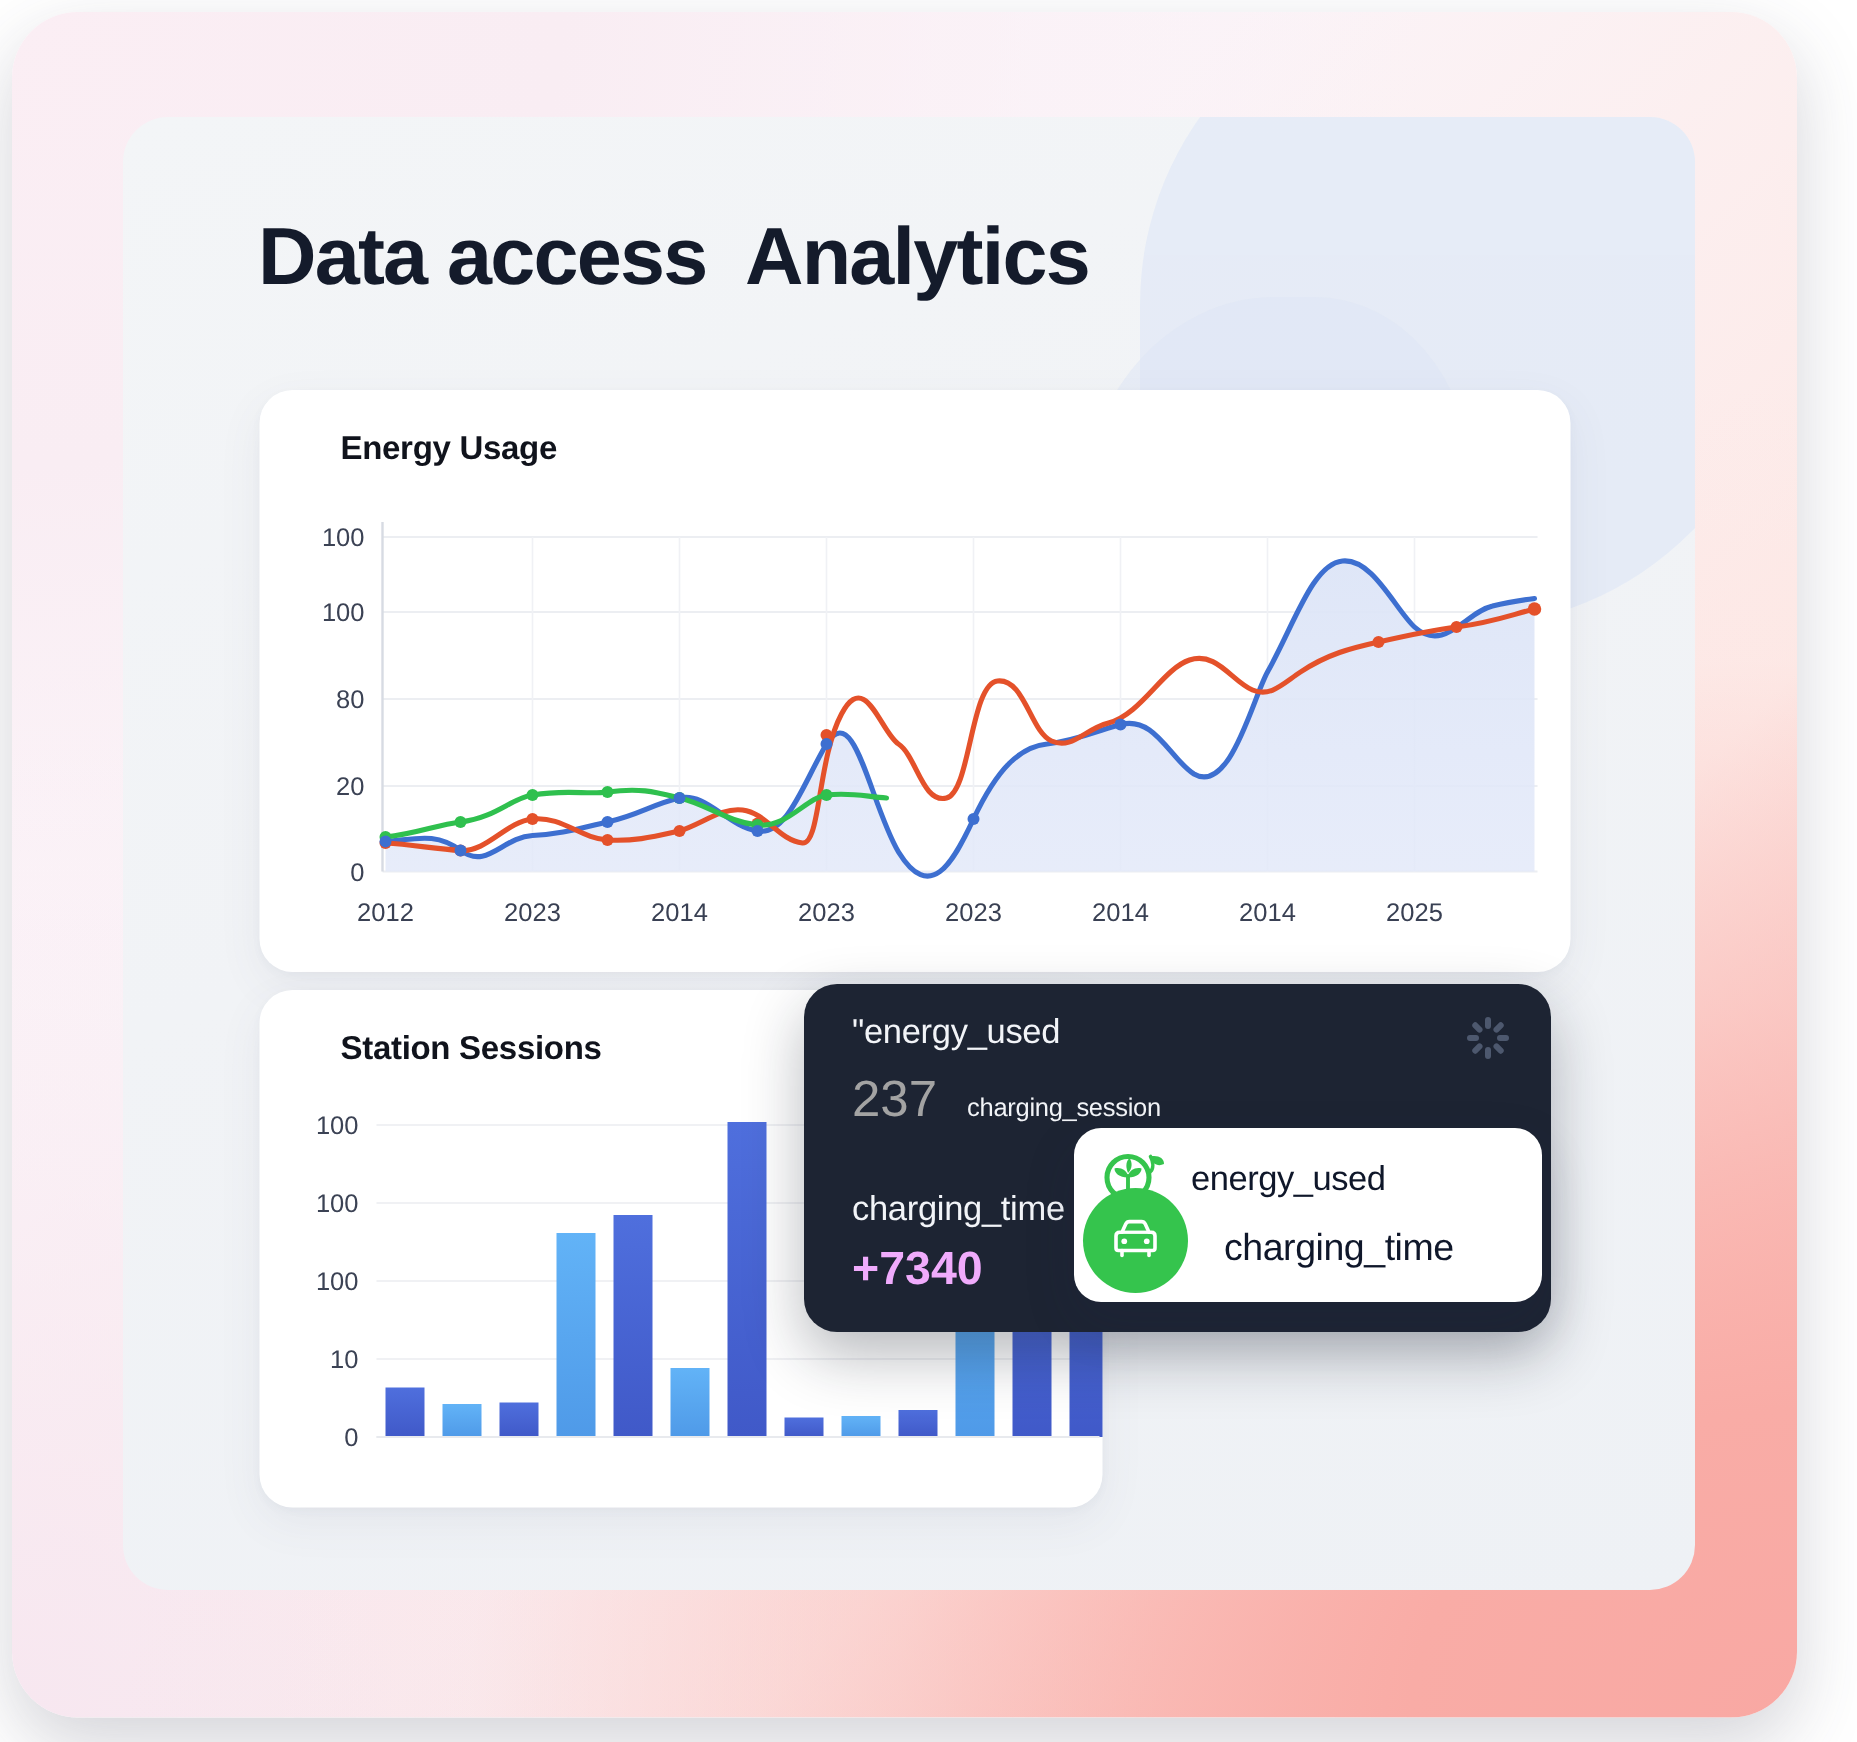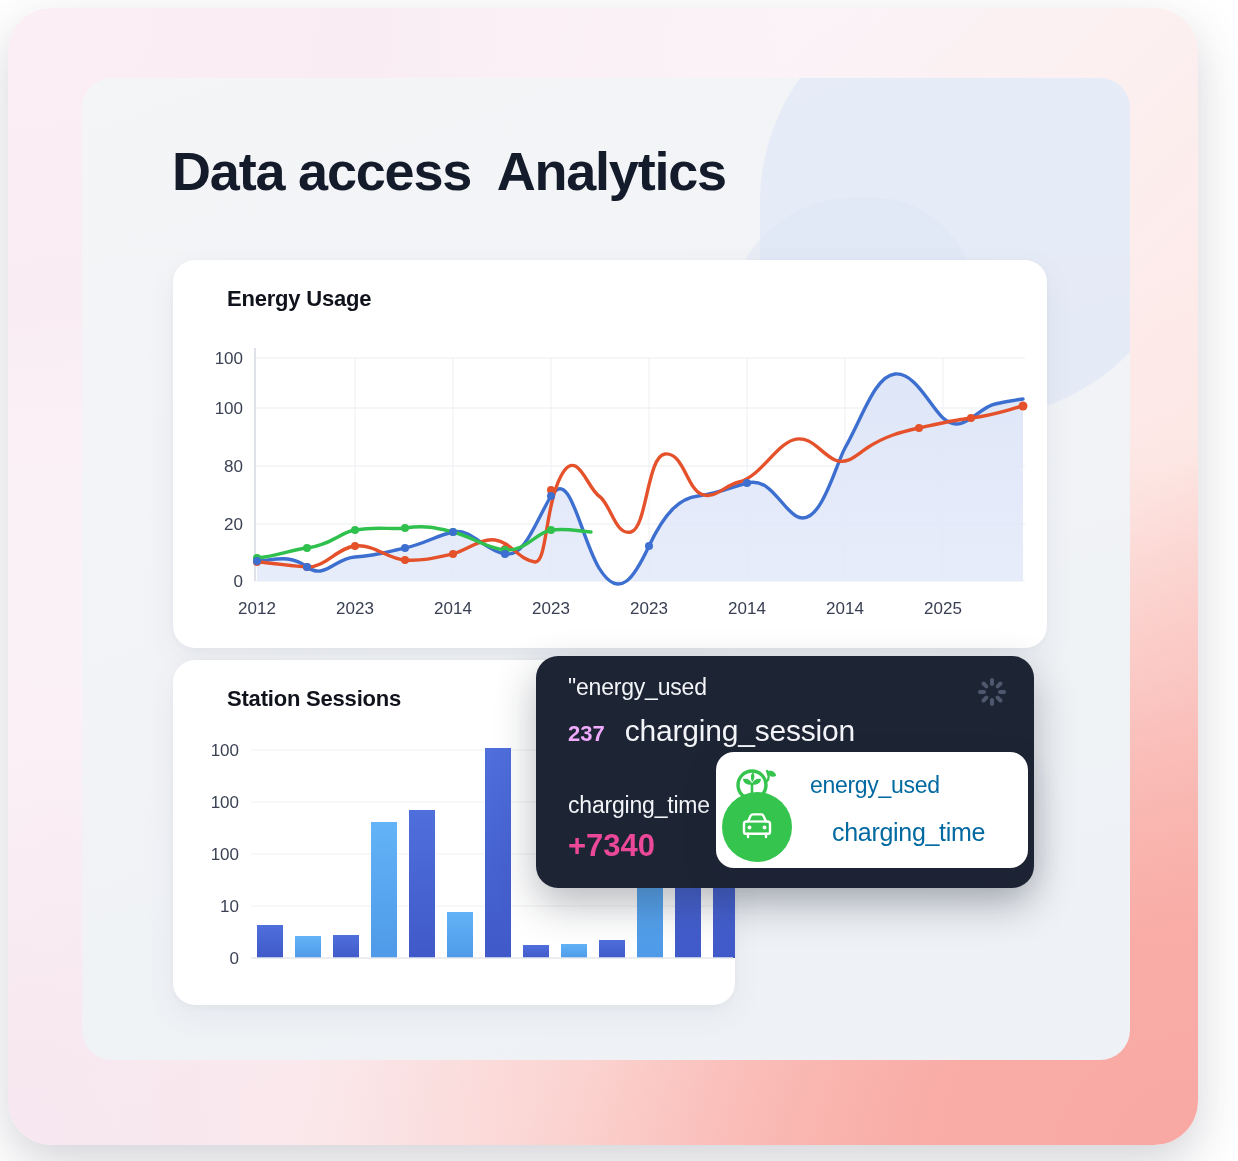--- a/index.html
+++ b/index.html
@@ -110,29 +110,29 @@
     background: #1d2433;
     border-radius: 22px;
     z-index: 8;
     box-shadow: 0 16px 40px rgba(20,25,40,0.30);
   }
   .tt-key-top {
     position: absolute; left: 32px; top: 18px;
     font-size: 23px; color: #f2f4f8; letter-spacing: -0.2px;
   }
   .tt-row-a { position: absolute; left: 32px; top: 58px; display: flex; align-items: baseline; gap: 20px; }
-  .tt-num-orange { font-size: 22px; font-weight: 700; color: #f0abfc; }
-  .tt-label-a { font-size: 30px; color: #f2f4f8; letter-spacing: -0.2px; }
+  .tt-num-orange { font-size: 34px; font-weight: 400; color: #a3a3a3; }
+  .tt-label-a { font-size: 17px; color: #f2f4f8; letter-spacing: -0.2px; }
   .tt-key-bot {
     position: absolute; left: 32px; top: 136px;
     font-size: 23px; color: #f2f4f8; letter-spacing: -0.2px;
   }
   .tt-num-green {
     position: absolute; left: 32px; top: 172px;
-    font-size: 31px; font-weight: 600; color: #ec4899;
+    font-size: 31px; font-weight: 600; color: #f0abfc;
   }
 
   .spinner { position: absolute; right: 28px; top: 22px; width: 28px; height: 28px; }
   .spinner i {
     position: absolute;
     width: 4px; height: 8px;
     border-radius: 2px;
     background: #4d586e;
     left: 12px; top: 0;
     transform-origin: 2px 14px;
@@ -144,21 +144,21 @@
     left: 708px; top: 744px;
     width: 312px; height: 116px;
     background: #ffffff;
     border-radius: 18px;
     z-index: 10;
     box-shadow: 0 14px 34px rgba(30,40,70,0.16);
   }
   .legend-row { position: absolute; display: flex; align-items: center; }
   .legend-row-1 { left: 18px; top: 14px; gap: 16px; }
   .legend-row-2 { left: 18px; top: 52px; gap: 12px; }
-  .legend-text { font-size: 23px; color: #0369a1; letter-spacing: -0.3px; margin-left: 16px; }
+  .legend-text { font-size: 23px; color: #0f172a; letter-spacing: -0.3px; }
   .legend-text-2 { font-size: 25px; }
   .icon-eco, .icon-car { flex: none; }
 
   .big-green-circle {
     position: absolute;
     left: 714px; top: 784px;
     width: 70px; height: 70px;
     border-radius: 50%;
     background: #35c44d;
     z-index: 11;

